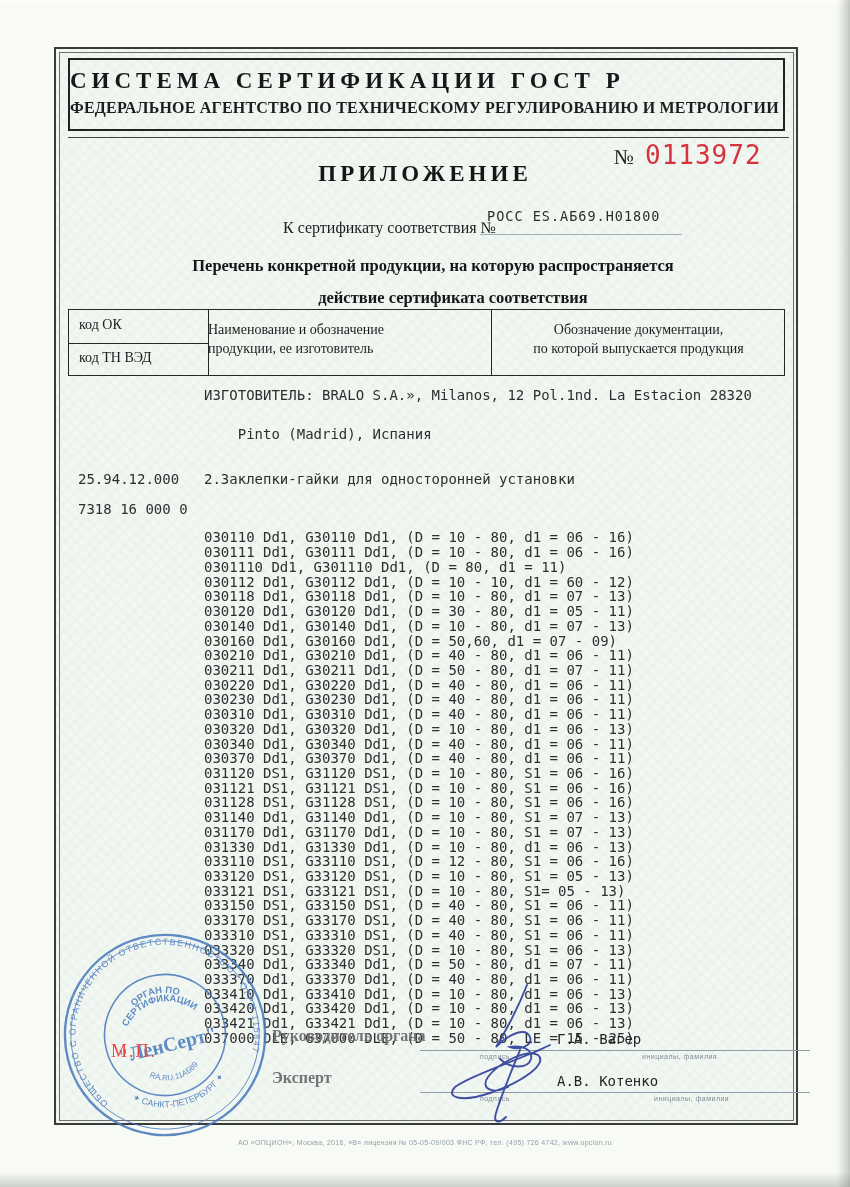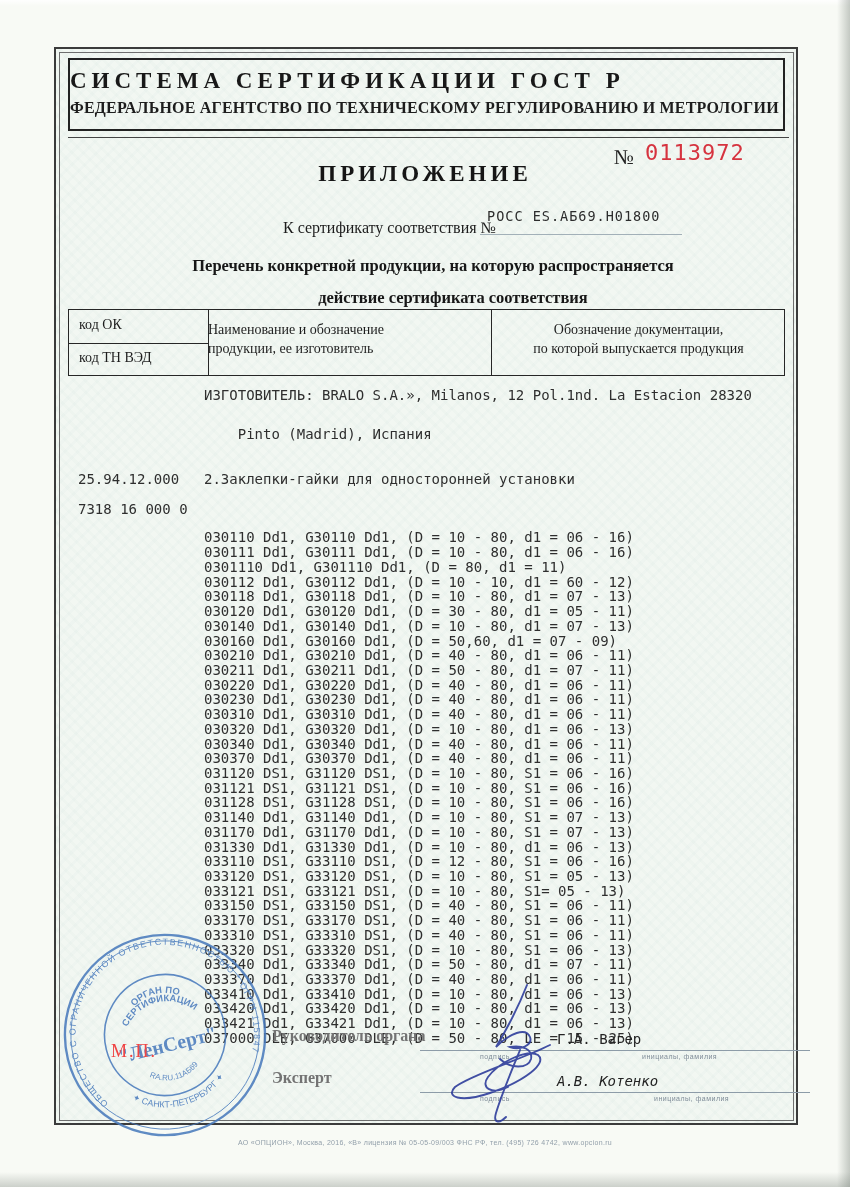--- a/index.html
+++ b/index.html
@@ -26,21 +26,21 @@
   .frame-inner{position:absolute;inset:2.5px;border:1px solid #6e6e6e;}
   
   .header-box{left:68px;top:58px;width:717px;height:73px;border:2px solid #222;
     text-align:left;box-sizing:border-box;}
   .header-underline{left:68px;top:137px;width:721px;border-top:1.5px solid #444;}
   .hdr1{margin-top:8px;font-size:23px;font-weight:bold;letter-spacing:5px;color:#181818;}
   .hdr2{margin-top:5px;font-size:16px;font-weight:bold;letter-spacing:0.2px;color:#1d1d1d;}
   
   .num-prefix{left:614px;top:145px;font-size:21px;color:#222;}
   .num-value{left:645px;top:140px;font-family:"DejaVu Sans Mono",monospace;
-    font-size:22px;letter-spacing:1px;}
+    font-size:26px;letter-spacing:1px;}
   
   .title{left:55px;top:161px;width:740px;text-align:center;
     font-size:23px;font-weight:bold;letter-spacing:4px;color:#161616;}
   .cert-label{left:283px;top:219px;font-size:16px;color:#1d1d1d;}
   .cert-value{left:487px;top:208px;font-family:"DejaVu Sans Mono",monospace;
     font-size:13.5px;letter-spacing:1px;color:#2c2c2c;}
   .cert-underline{left:480px;top:234px;width:202px;border-top:1px solid #a2b0b8;}
   .subtitle{left:55px;width:740px;text-align:center;font-size:16.5px;font-weight:bold;color:#171717;margin-left:8px;}
   .subtitle1{top:256px;} .subtitle2{top:288px;padding-left:20px;}
   
@@ -66,21 +66,21 @@
   
   .sig-label{font-size:16px;font-weight:bold;color:#737373;padding-left:44px;}
   .lbl1{left:228px;top:1027px;} .lbl2{left:228px;top:1069px;}
   .sigline{border-top:1px solid #8d9ca8;height:0;}
   .lineA1{left:420px;top:1050px;width:222px;} .lineB1{left:548px;top:1050px;width:262px;}
   .lineA2{left:420px;top:1092px;width:222px;} .lineB2{left:548px;top:1092px;width:262px;}
   .tiny{font-family:"Liberation Sans",sans-serif;font-size:7px;color:#7f8c98;letter-spacing:.5px;}
   .sub-sign1{left:480px;top:1053px;} .sub-name1{left:642px;top:1053px;}
   .sub-sign2{left:480px;top:1095px;} .sub-name2{left:654px;top:1095px;}
   .name-mono{font-family:"DejaVu Sans Mono",monospace;font-size:14px;color:#232323;}
-  .name1{left:557px;top:1031px;} .name2{left:557px;top:1073px;font-style:italic;}
+  .name1{left:557px;top:1031px;} .name2{left:557px;top:1073px;}
   .sig-overlay{left:400px;top:975px;width:230px;height:160px;}
   
   .footer{left:0;top:1139px;width:850px;text-align:center;
     font-family:"Liberation Sans",sans-serif;font-size:7px;color:#93a0ab;letter-spacing:.3px;}
 </style>
 </head>
 <body>
 
 <div id="page">
 

